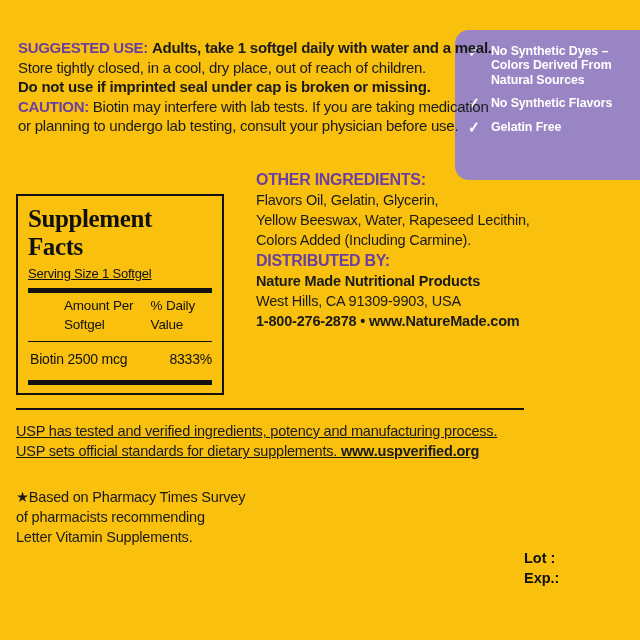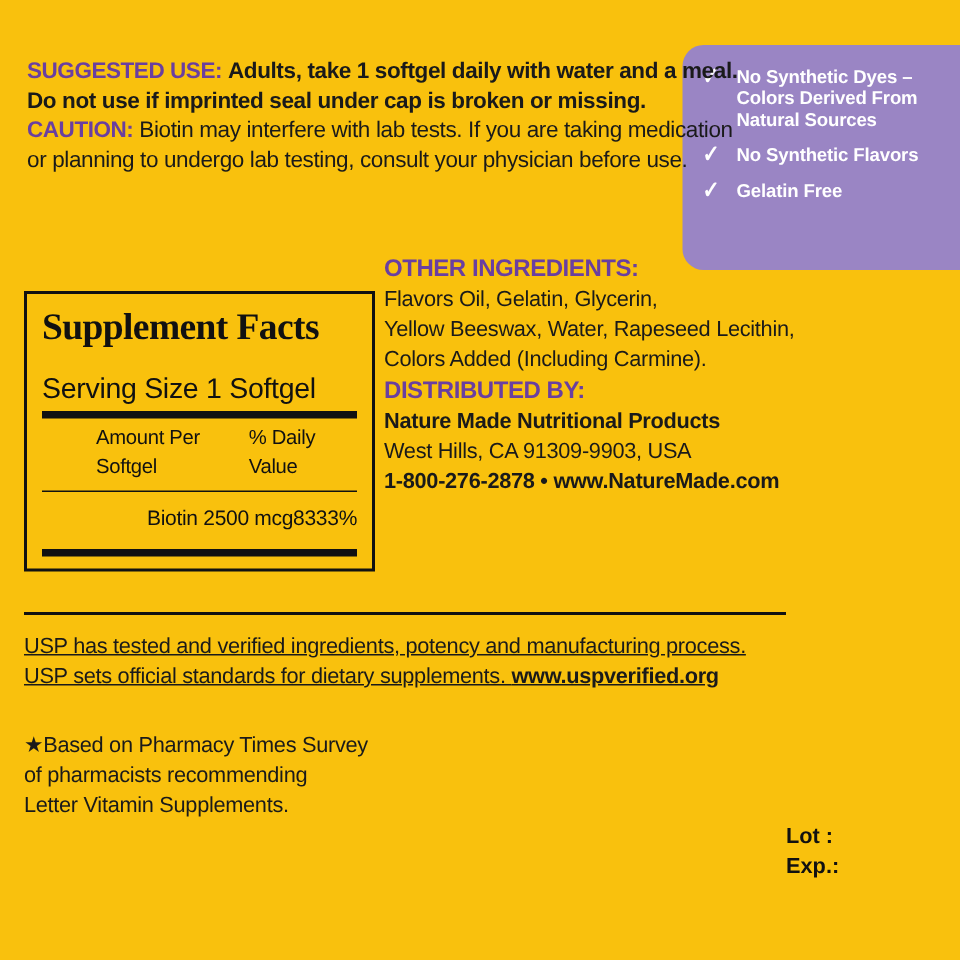--- a/index.html
+++ b/index.html
@@ -80,40 +80,41 @@
   }
   .bold {
     font-weight: bold;
   }
 
   
   .sf-box {
     position: absolute;
     left: 16px;
     top: 194px;
-    width: 234px;
+    width: 208px;
     background: #f9c10d;
     border: 2.5px solid #111111;
     box-sizing: border-box;
     padding: 9px 10px 8px 10px;
   }
   .sf-title {
     font-family: "Liberation Serif", serif;
     font-size: 25px;
     font-weight: bold;
     line-height: 28px;
     color: #111;
     letter-spacing: -0.4px;
   }
   .sf-serving {
-    font-size: 19px;
-    line-height: 20px;
-    color: #111;
-    margin-top: 17px;
-    letter-spacing: -0.2px;
+    font-size: 13px;
+    line-height: 20px;
+    color: #111;
+    margin-top: 3px;
+    letter-spacing: -0.2px;
+    text-decoration: underline;
   }
   .rule-thin {
     border-top: 1.6px solid #111;
     margin: 5px 0 0 0;
   }
   .rule-thick {
     border-top: 5px solid #111;
     margin: 4px 0 0 0;
   }
   .sf-hdr {
@@ -121,21 +122,21 @@
     justify-content: space-between;
     font-size: 13.5px;
     line-height: 19px;
     color: #111;
     padding: 3px 0 2px 0;
     letter-spacing: -0.2px;
     margin-left: 36px;
   }
   .sf-row {
     display: flex;
-    justify-content: flex-end;
+    justify-content: space-between;
     font-size: 14px;
     line-height: 19px;
     color: #111;
     padding: 8px 0 7px 2px;
     letter-spacing: -0.2px;
   }
 
   
   .right-col {
     position: absolute;
@@ -230,20 +231,21 @@
       <span class="check">✓</span>
       <span class="badge-text">Gelatin Free</span>
     </div>
   </div>
 
   <div class="usage">
     <div class="line">
       <span class="lbl">SUGGESTED USE:</span>
       <span class="bold">Adults, take 1 softgel daily with water and a meal.</span>
     </div>
+    <div class="line">Store tightly closed, in a cool, dry place, out of reach of children.</div>
     <div class="line bold">Do not use if imprinted seal under cap is broken or missing.</div>
     <div class="line">
       <span class="lbl">CAUTION:</span>
       <span>Biotin may interfere with lab tests. If you are taking medication</span>
     </div>
     <div class="line">or planning to undergo lab testing, consult your physician before use.</div>
   </div>
 
   <div class="sf-box">
     <div class="sf-title">Supplement Facts</div>

